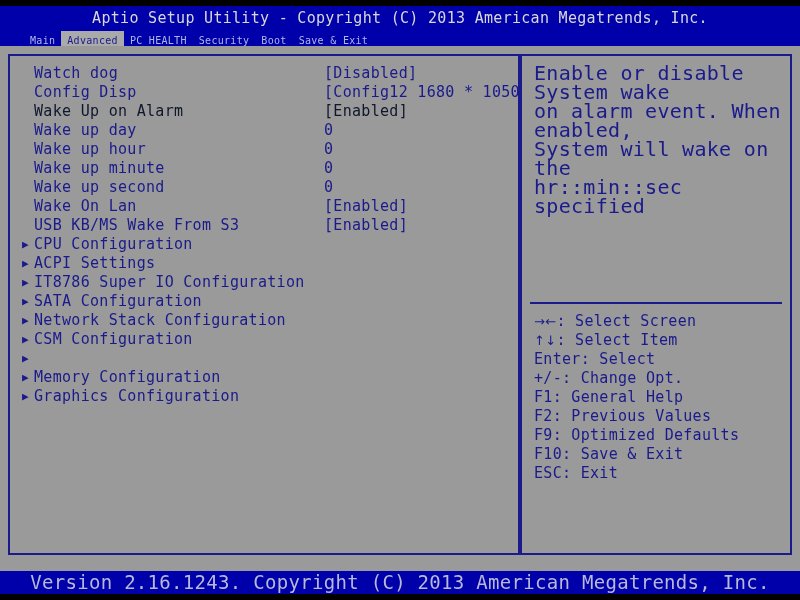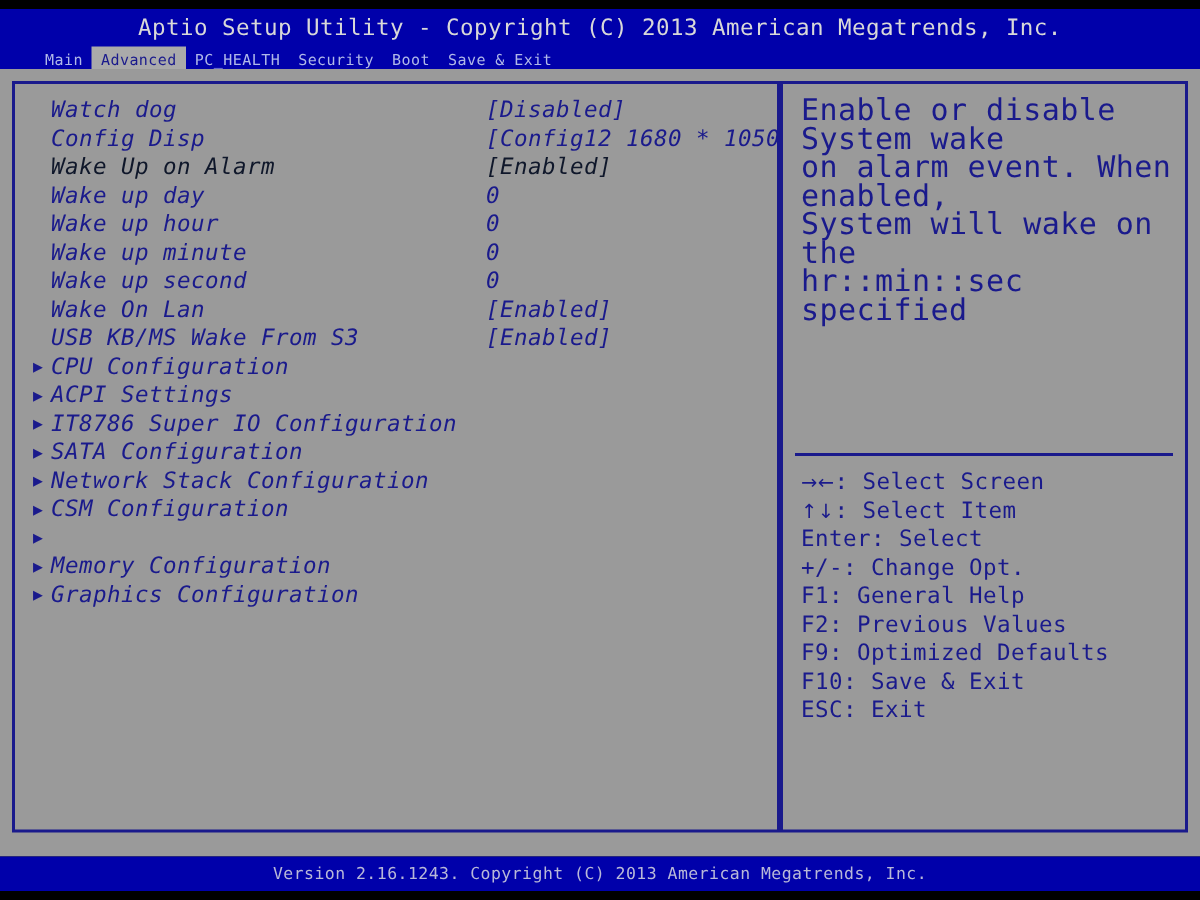--- a/index.html
+++ b/index.html
@@ -97,21 +97,20 @@
     background: #9a9a9a;
     overflow: hidden;
   }
 
   
   .opt-list {
     position: absolute;
     left: 0;
     top: 8px;
     width: 100%;
-    font-style: italic;
   }
   .opt-row {
     position: relative;
     height: 19px;
     line-height: 19px;
     font-size: 15px;
     letter-spacing: 0.3px;
     white-space: pre;
   }
   .opt-arrow {
@@ -193,21 +192,21 @@
     width: 800px;
     height: 23px;
     background: #0000aa;
   }
   .footer-text {
     position: absolute;
     left: 0;
     top: 3px;
     width: 800px;
     text-align: center;
-    font-size: 11px;
+    font-size: 19px;
     line-height: 17px;
     letter-spacing: 0.3px;
     color: #b8b8d8;
     white-space: pre;
   }
 </style>
 </head>
 <body>
 
 <div id="screen">

